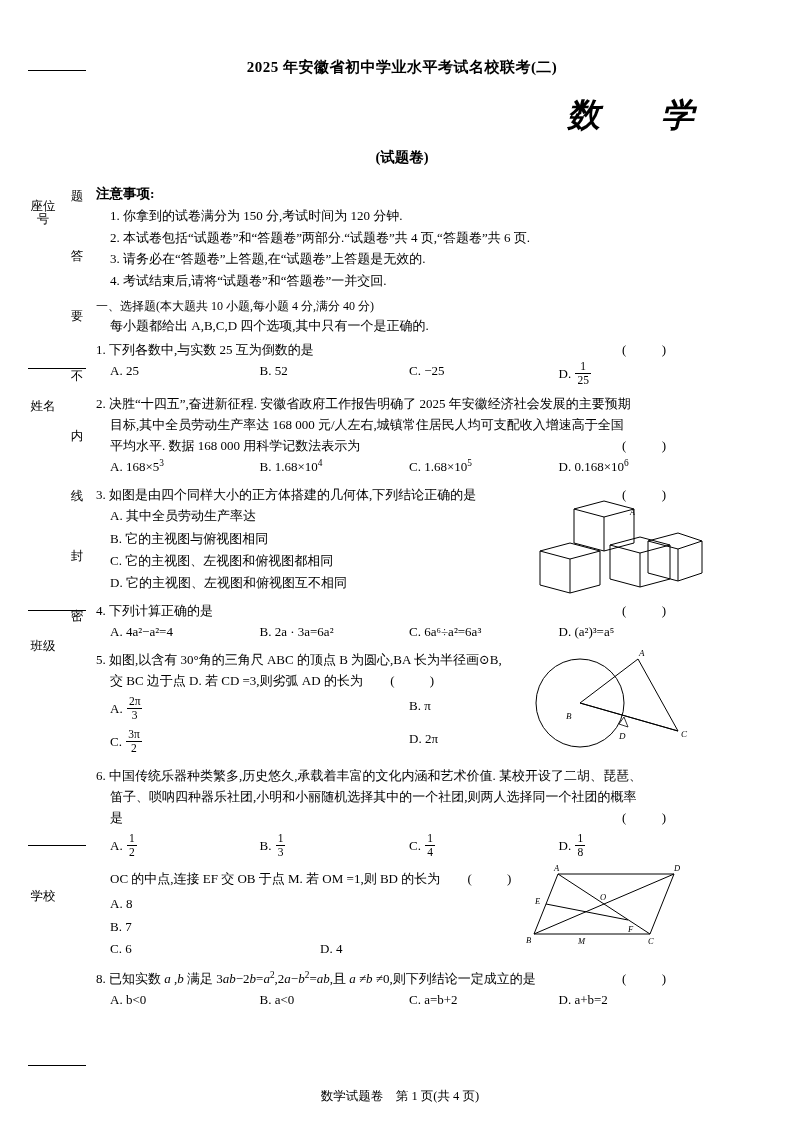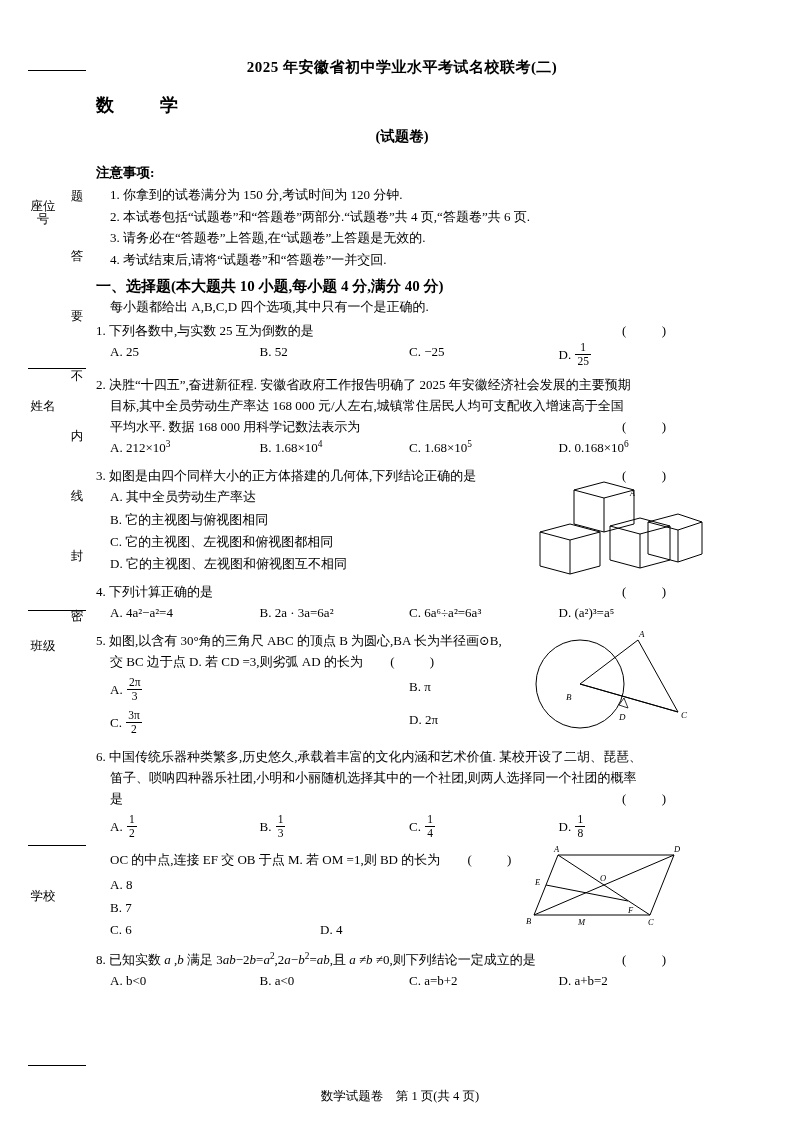--- a/index.html
+++ b/index.html
@@ -59,47 +59,48 @@
   }
 
   .doc-title {
     text-align: center;
     font-size: 15px;
     font-weight: bold;
     letter-spacing: 0.5px;
     margin: 0 0 16px 0;
   }
   .subject {
-    text-align: left;
-    font-size: 18px;
+    text-align: right;
+    font-size: 33px;
     font-weight: bold;
     letter-spacing: 14px;
     margin: 6px 0 10px 0;
+    font-style: italic;
   }
   .paper-kind {
     text-align: center;
     font-size: 14.5px;
     font-weight: bold;
     margin-bottom: 18px;
   }
 
   .notice-head {
     font-size: 13.5px;
     font-weight: bold;
     margin: 2px 0 3px 0;
   }
   .notice-item {
     font-size: 13px;
     margin: 2px 0 2px 14px;
     line-height: 1.5;
   }
 
   .section-head {
-    font-size: 15px;
-    font-weight: bold;
+    font-size: 12px;
+    font-weight: normal;
     margin: 8px 0 2px 0;
   }
   .section-sub {
     font-size: 13px;
     margin: 0 0 4px 14px;
   }
 
   .q {
     position: relative;
     font-size: 13px;
@@ -239,21 +240,21 @@
 
     <div class="q" style="margin-top:6px;">
       <div>2. 决胜“十四五”,奋进新征程. 安徽省政府工作报告明确了 2025 年安徽经济社会发展的主要预期</div>
       <div style="padding-left:14px;">目标,其中全员劳动生产率达 168 000 元/人左右,城镇常住居民人均可支配收入增速高于全国</div>
       <div style="padding-left:14px;">
         <span class="paren">( )</span>
         <span>平均水平. 数据 168 000 用科学记数法表示为</span>
       </div>
     </div>
     <div class="opts indent">
-      <div><span>A. 212×10</span><sup>3</sup></div>
+      <div><span>A. 168×5</span><sup>3</sup></div>
       <div><span>B. 1.68×10</span><sup>4</sup></div>
       <div><span>C. 1.68×10</span><sup>5</sup></div>
       <div><span>D. 0.168×10</span><sup>6</sup></div>
     </div>
 
     <div class="q" style="margin-top:6px;">
       <span class="paren">( )</span>
       <span>3. 如图是由四个同样大小的正方体搭建的几何体,下列结论正确的是</span>
     </div>
     <div style="position:relative;">

